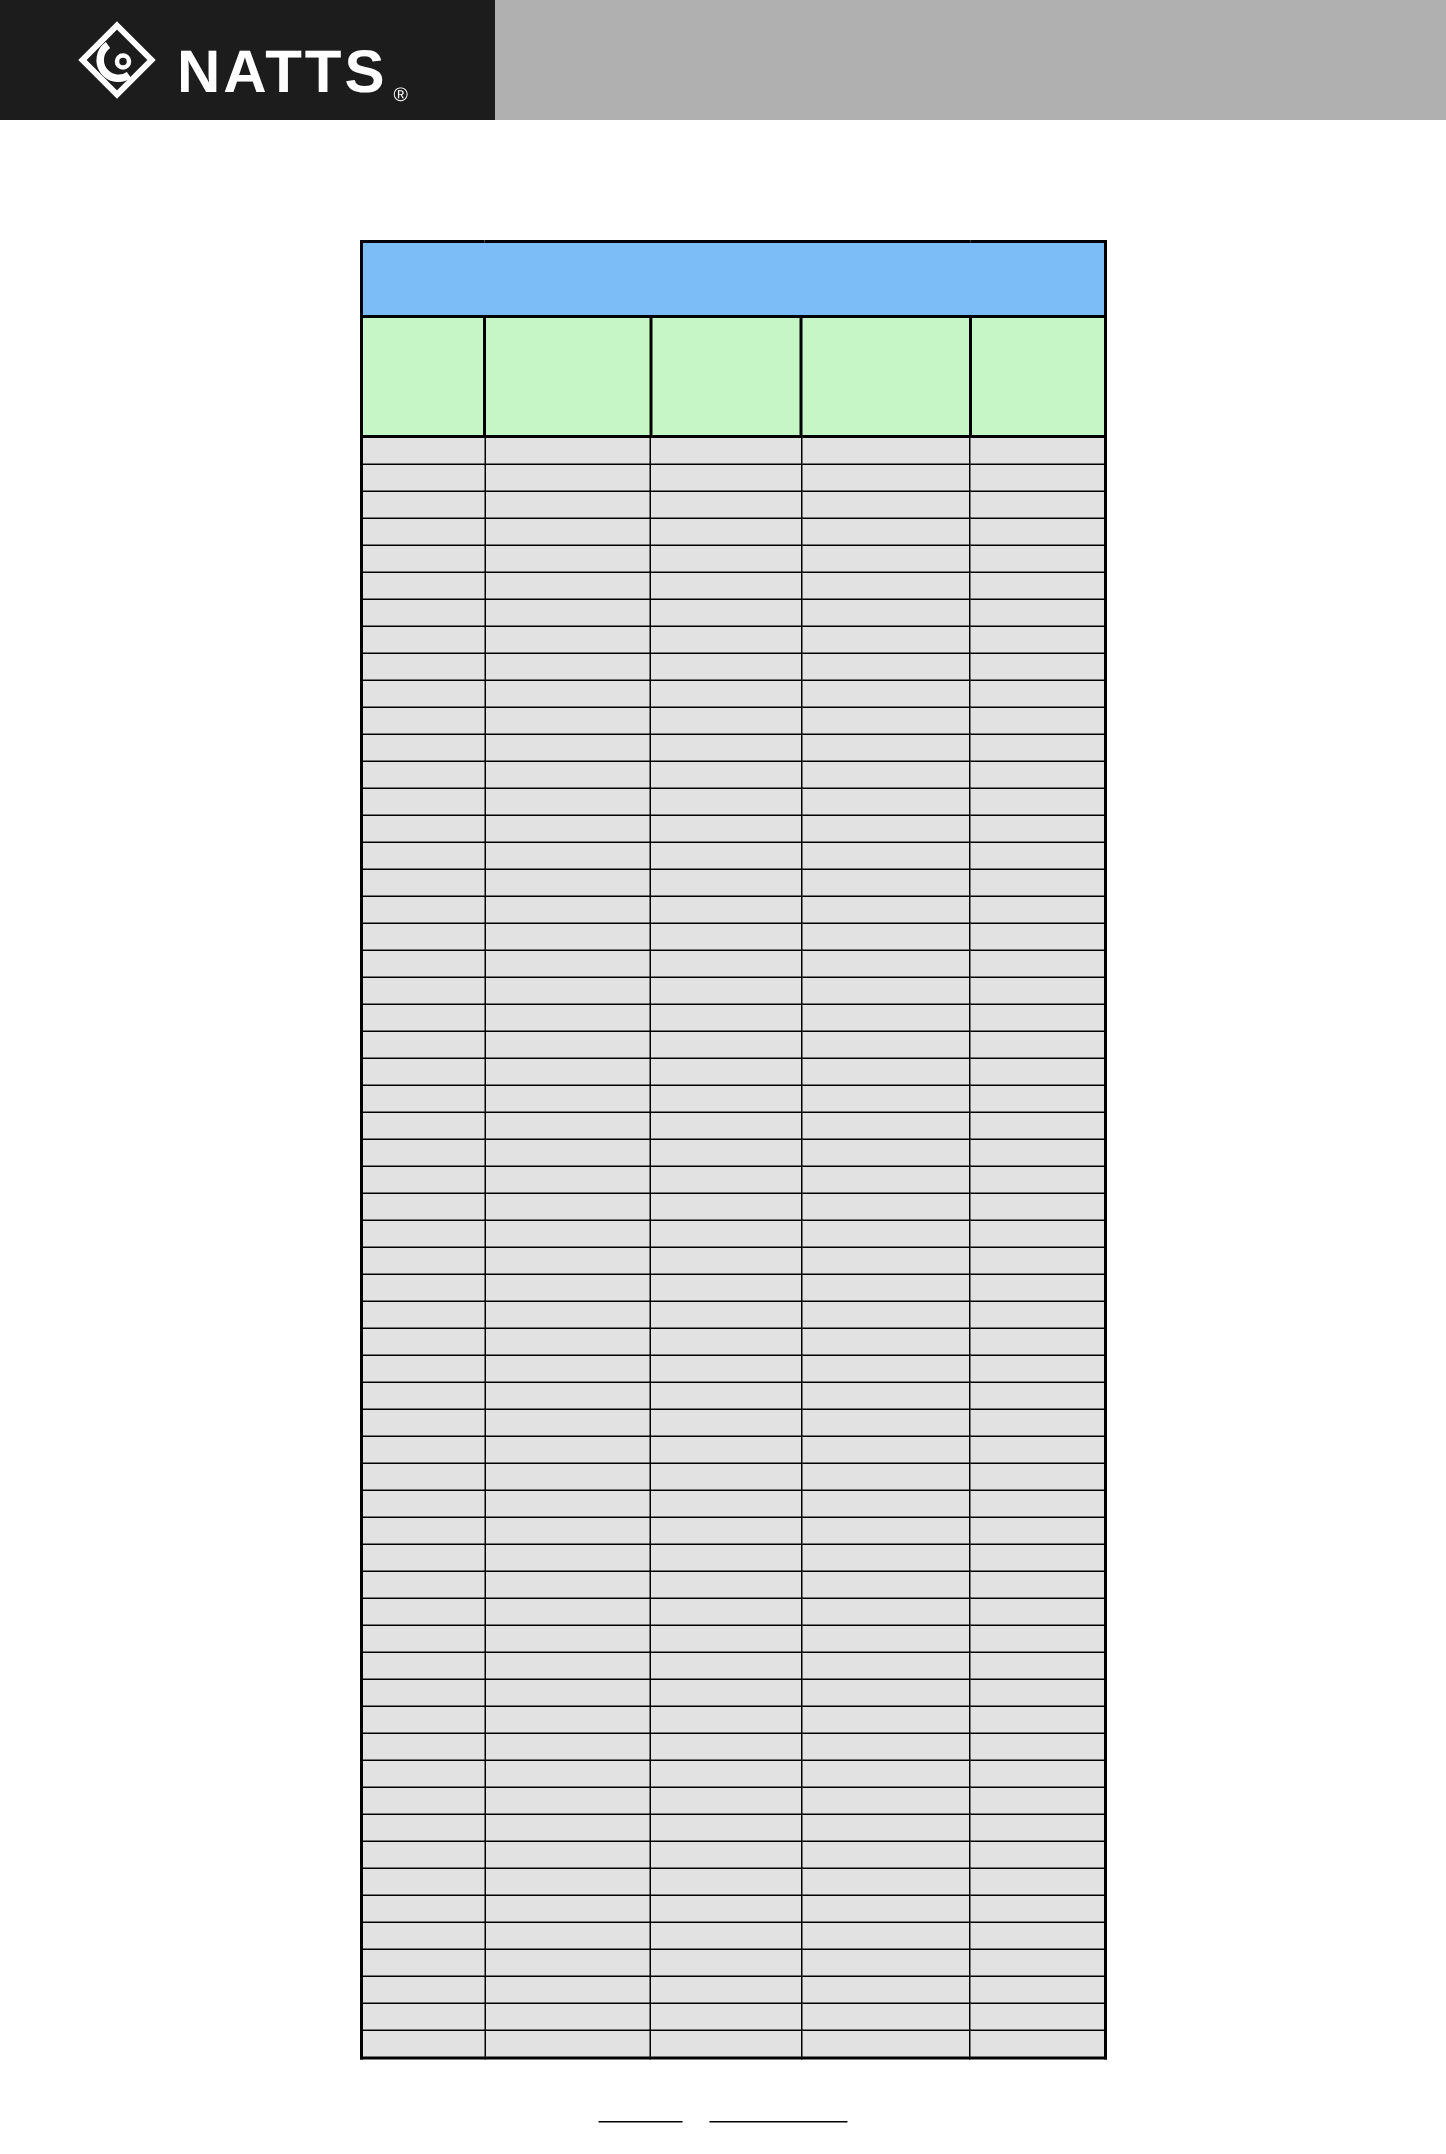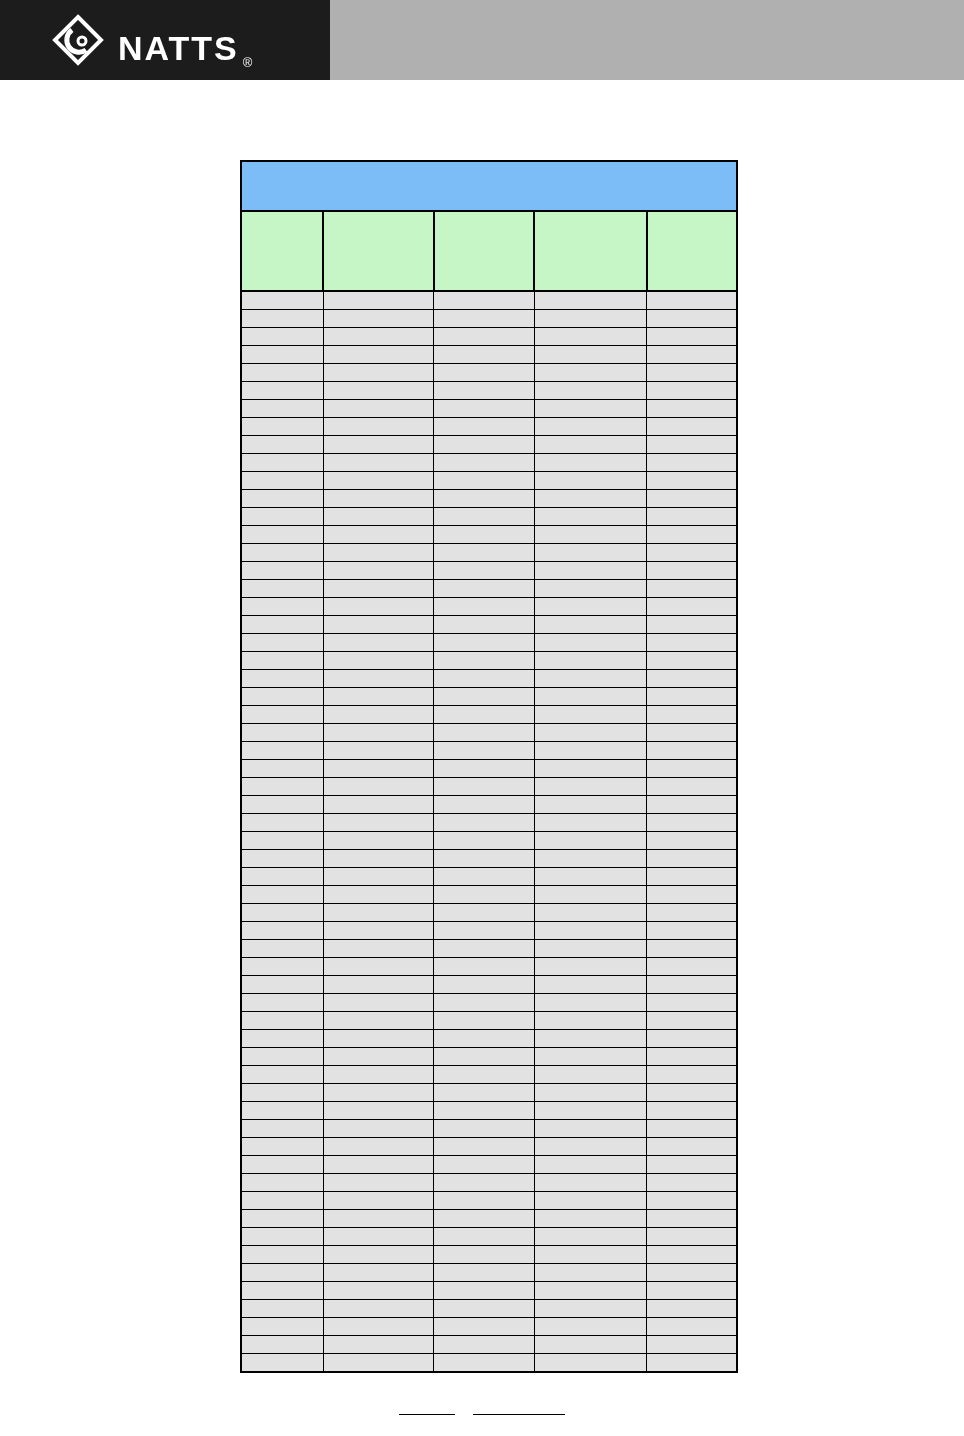--- a/index.html
+++ b/index.html
@@ -36,21 +36,21 @@
   }
   .logo-mark {
     margin-left: 52px;
     width: 52px;
     height: 52px;
     position: relative;
   }
   .logo-text {
     margin-left: 14px;
     color: #ffffff;
-    font-size: 34px;
+    font-size: 40px;
     font-weight: bold;
     letter-spacing: 2px;
     font-family: "Liberation Sans", sans-serif;
     margin-top: 16px;
   }
   .logo-reg {
     color: #ffffff;
     font-size: 13px;
     margin-left: 4px;
     align-self: flex-end;

